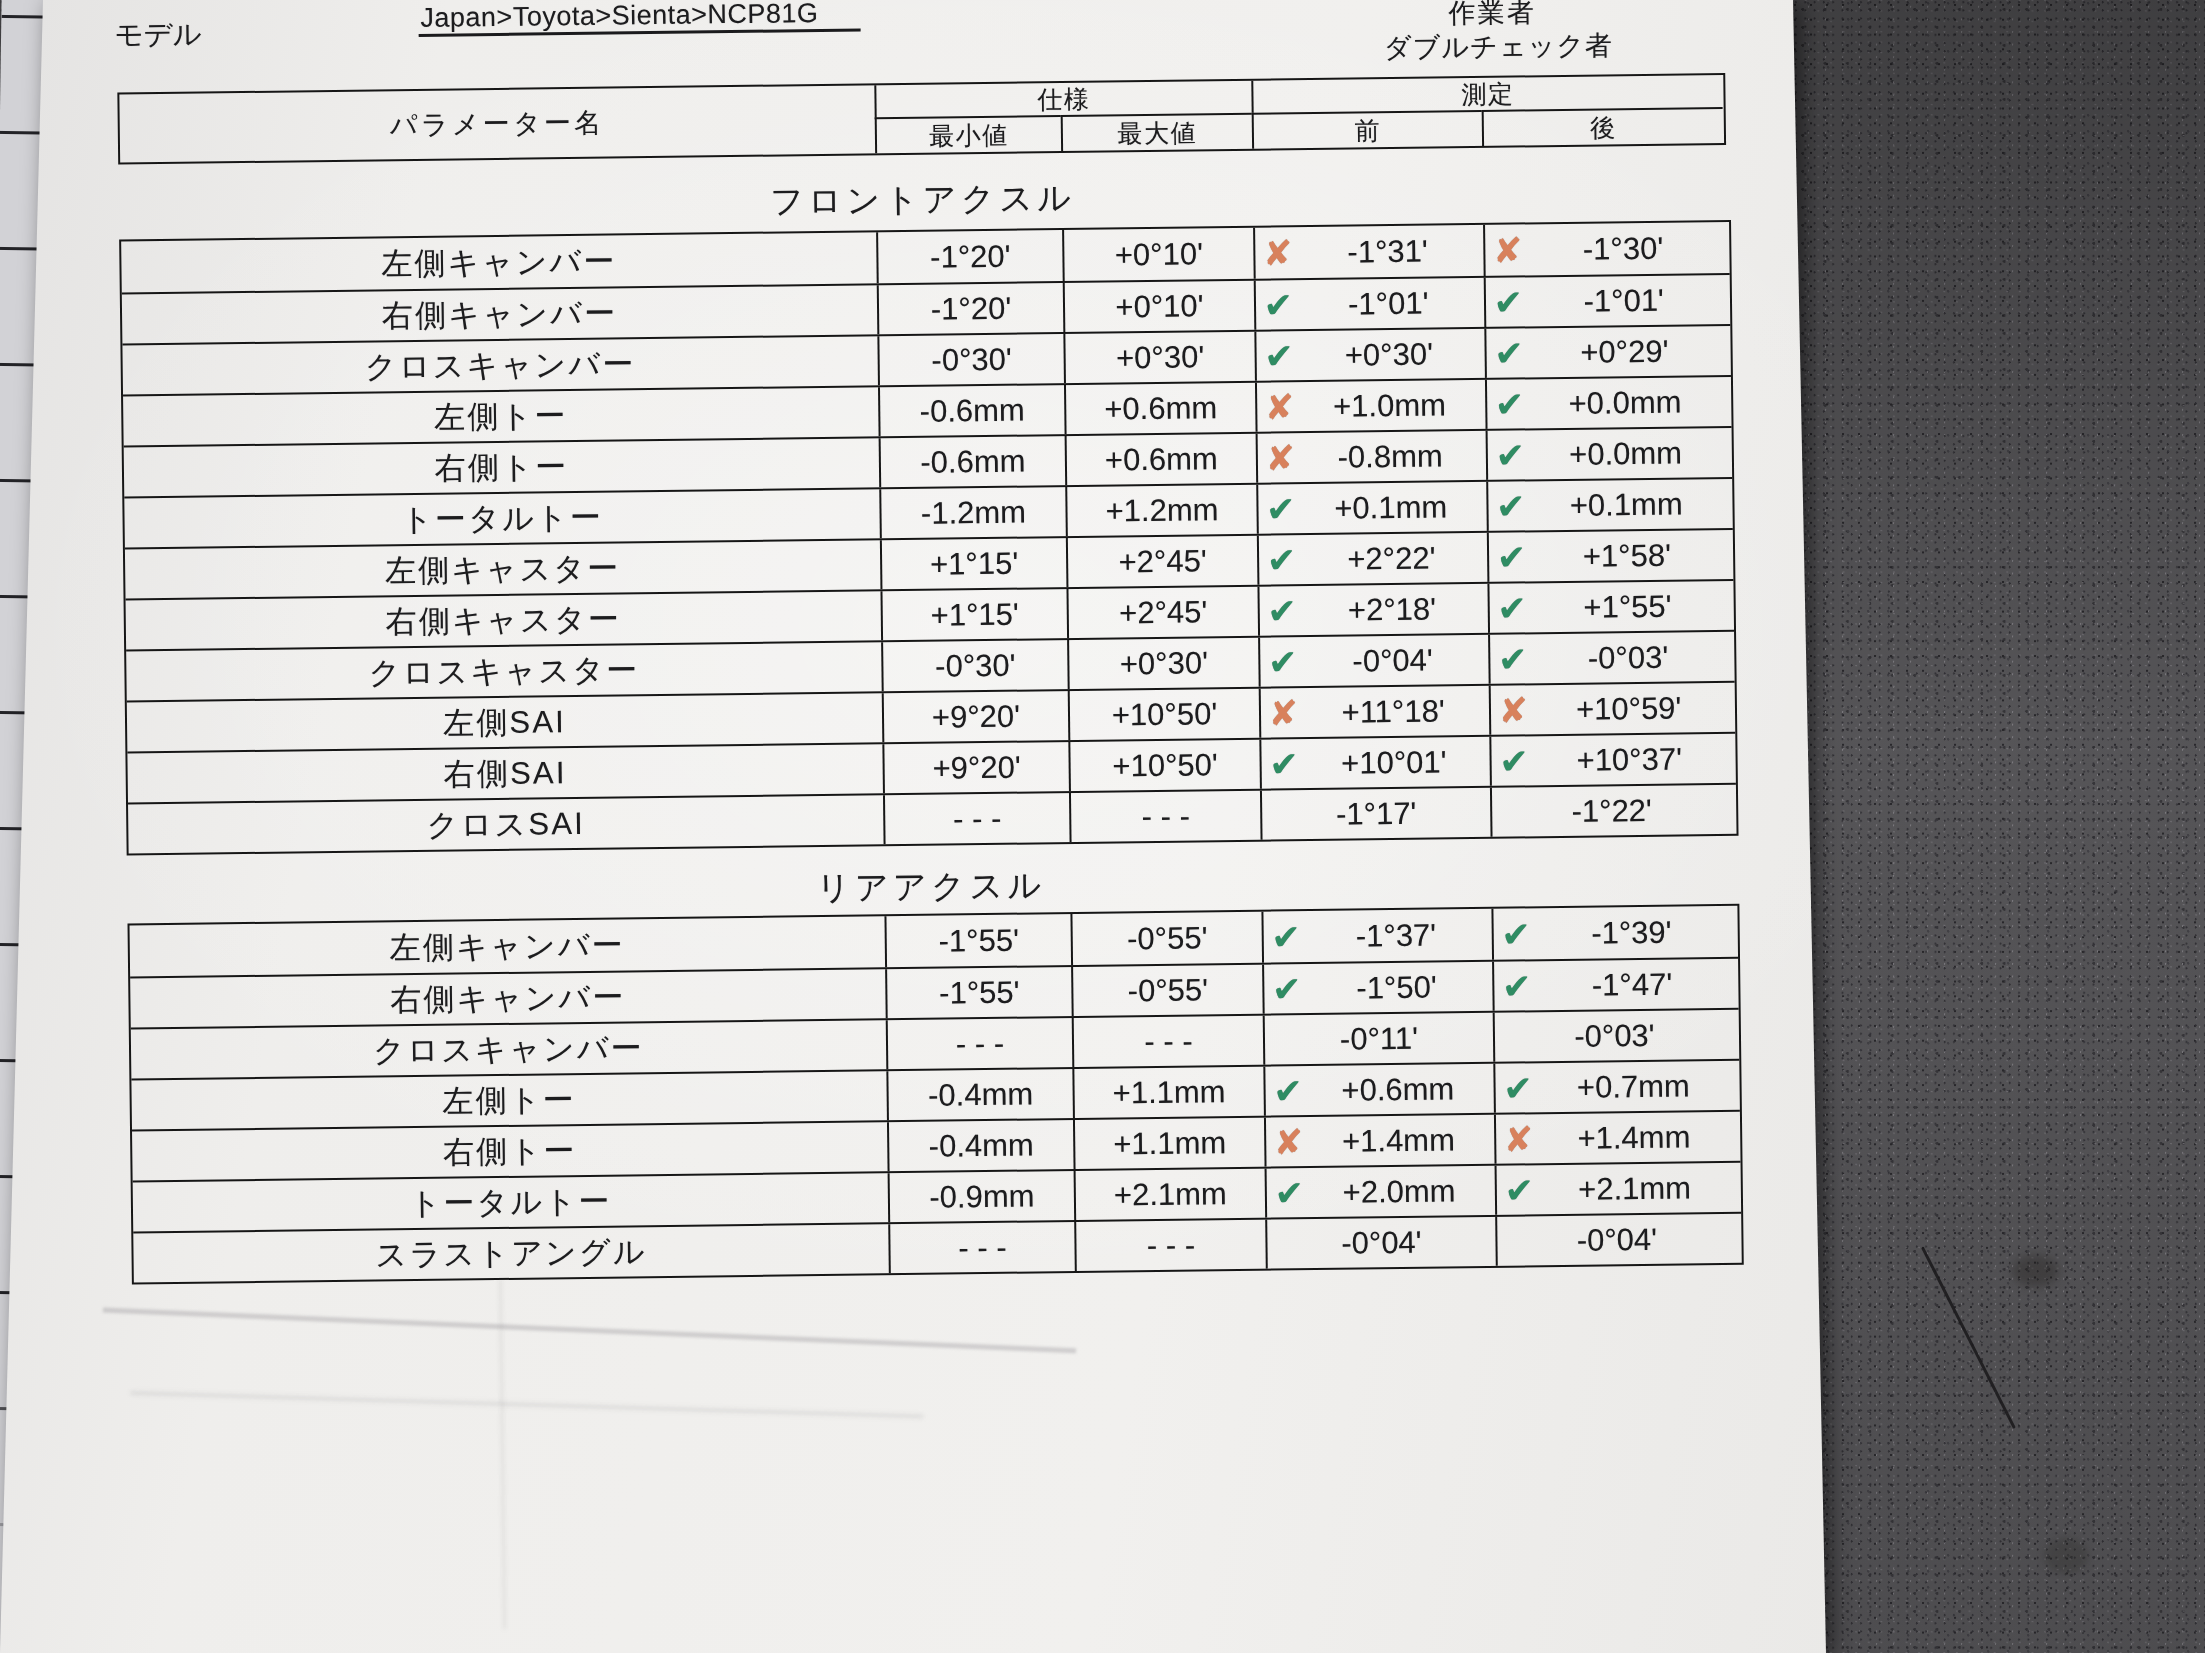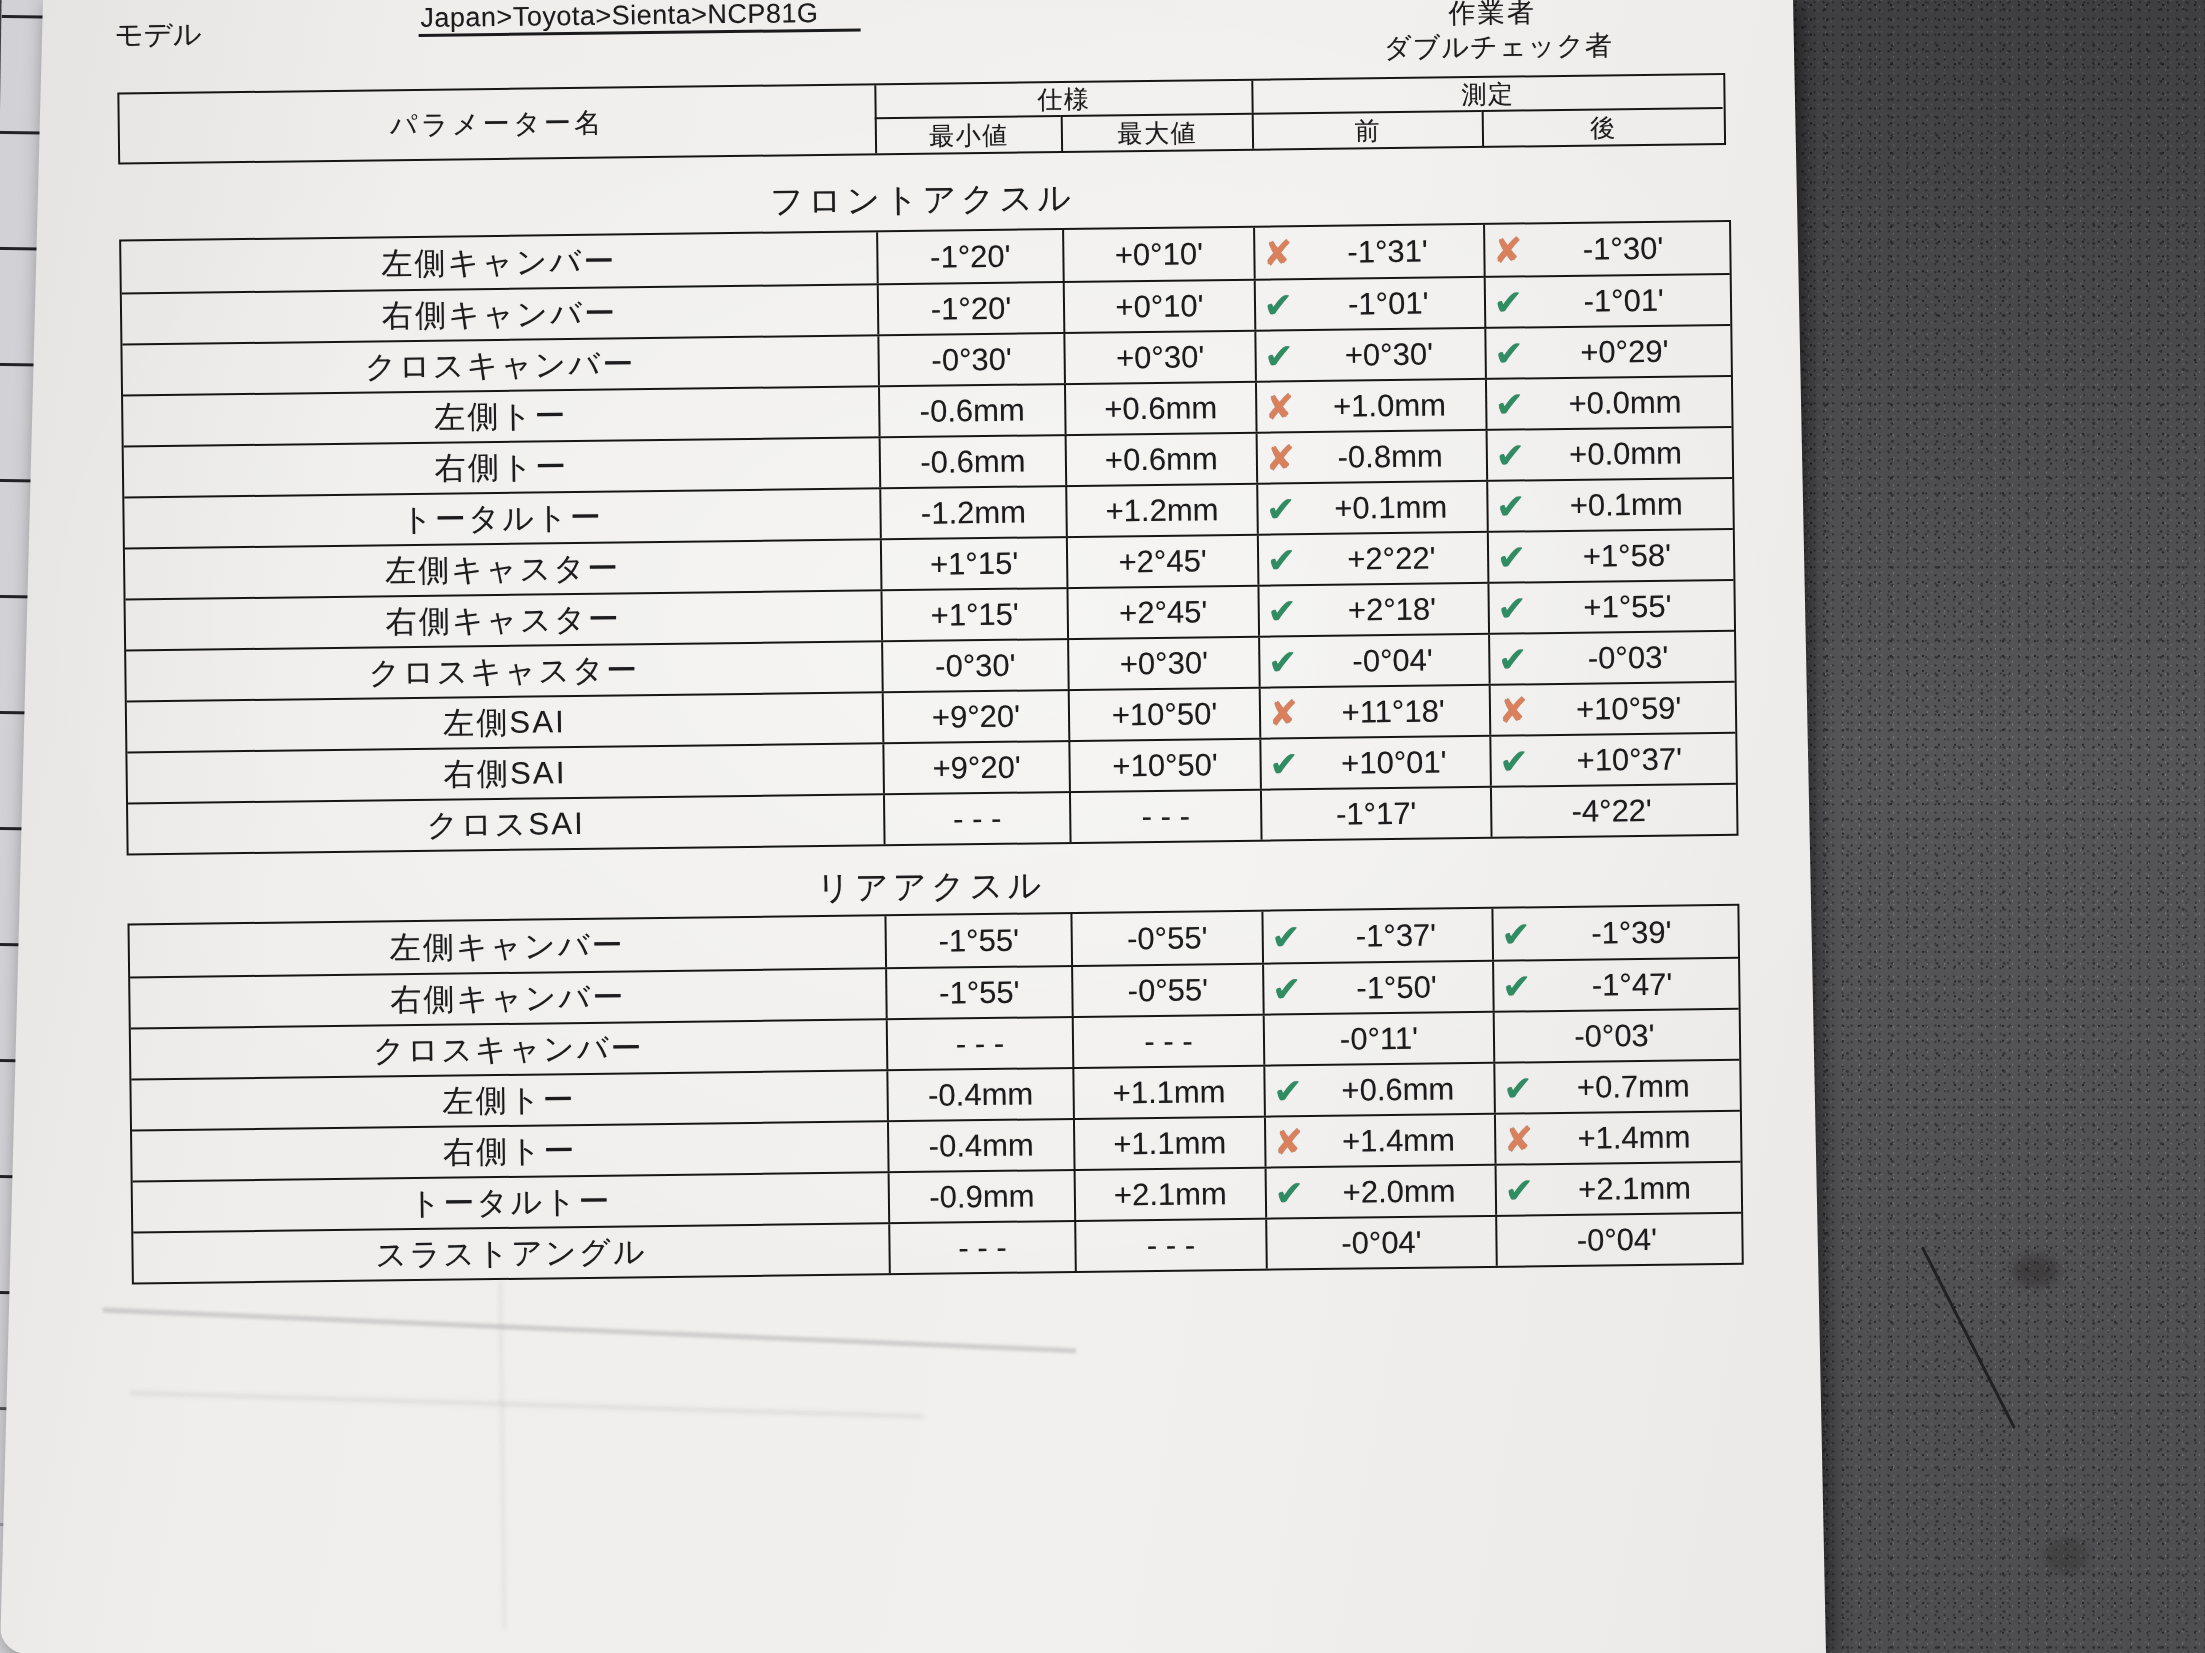--- a/index.html
+++ b/index.html
@@ -33,21 +33,21 @@
     background-position:0 -81px;
     -webkit-mask-image:linear-gradient(180deg,#000 0 80%,transparent 96%);
             mask-image:linear-gradient(180deg,#000 0 80%,transparent 96%);}
 
   
   .paper-wrap{position:absolute;inset:0;filter:drop-shadow(7.7px 3.3px 11px rgba(0,0,0,.55));}
   .paper{position:absolute;inset:0;
     clip-path:polygon(43px 0px,1793px 0px,1826px 1654px,0px 1654px);
     background:
       radial-gradient(ellipse 1422px 984px at 45% 38%,rgba(255,255,255,.35),rgba(255,255,255,0) 70%),
-      linear-gradient(100deg,#e4e3e2 0%,#efeeec 18%,#f1f0ee 55%,#e9e8e6 90%); border-radius: 27px;}
+      linear-gradient(100deg,#e4e3e2 0%,#efeeec 18%,#f1f0ee 55%,#e9e8e6 90%);}
   .content{position:absolute;inset:0;transform:rotate(-.7deg);transform-origin:902px 142px;}
 
   
   .ghost1{position:absolute;left:88px;top:1324px;width:974px;height:4.9px;
     background:rgba(108,106,112,.26);transform:rotate(3.1deg);filter:blur(1.6px);}
   .ghost2{position:absolute;left:115px;top:1398px;width:793px;height:4.4px;
     background:rgba(118,116,122,.16);transform:rotate(2.4deg);filter:blur(2.2px);}
   .crease{position:absolute;left:485px;top:1274px;width:3.3px;height:350px;
     background:rgba(125,124,130,.14);filter:blur(2.2px);}
 
@@ -273,21 +273,21 @@
               </div>
             </div>
             <div class="trow">
               <div class="c param">クロスSAI</div>
               <div class="c">- - -</div>
               <div class="c">- - -</div>
               <div class="c meas nomark">
                 <span class="val">-1°17'</span>
               </div>
               <div class="c meas nomark">
-                <span class="val">-4°22'</span>
+                <span class="val">-1°22'</span>
               </div>
             </div>
           </div>
 
         <div class="section-title" style="top:865px">リアアクスル</div>
         <div class="tbody" style="top:914px">
             <div class="trow">
               <div class="c param">左側キャンバー</div>
               <div class="c">-1°55'</div>
               <div class="c">-0°55'</div>

